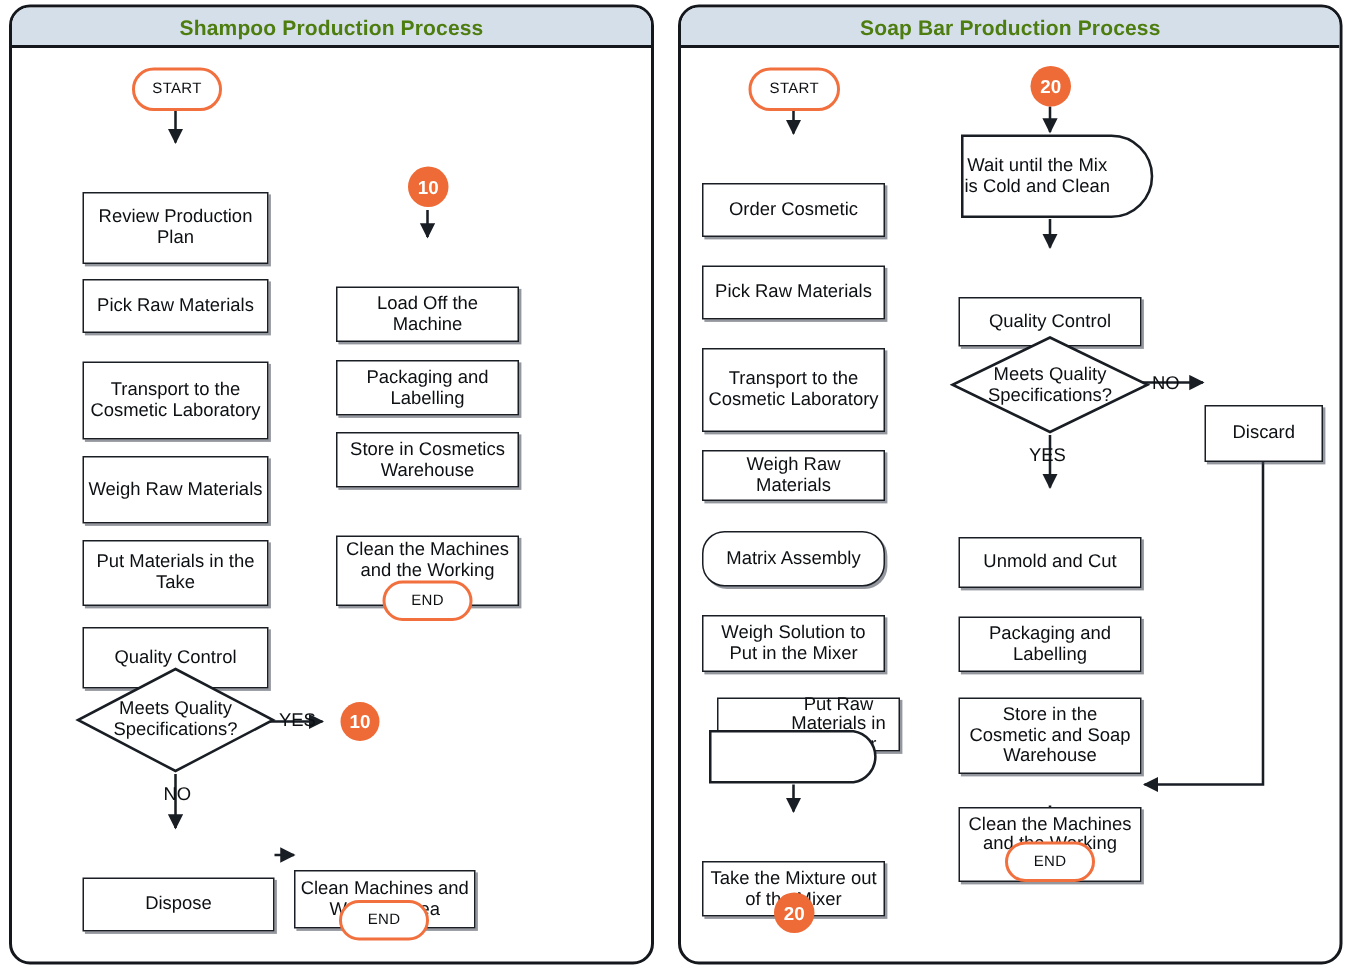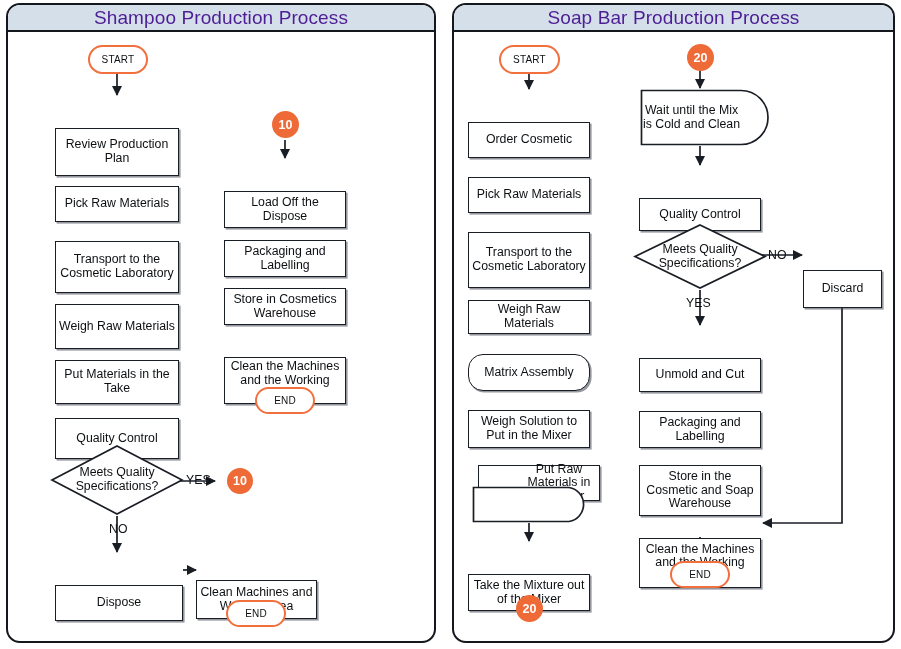--- a/index.html
+++ b/index.html
@@ -16,21 +16,21 @@
   #panel-left{left:6px;width:430px;}
   #panel-right{left:452px;width:443px;}
   .panel-header{
     position:absolute;left:0;top:0;right:0;height:27px;
     background:#d5dfea;
     border-bottom:2px solid #14171c;
     display:flex;align-items:center;justify-content:center;
     box-sizing:border-box;
   }
   .panel-title{
-    font-size:19px;color:#4c1d95;letter-spacing:.1px;white-space:nowrap;
+    font-size:14px;color:#4d7c0f;letter-spacing:.1px;white-space:nowrap;font-weight:bold;
   }
   .edges{position:absolute;left:0;top:0;width:901px;height:649px;pointer-events:none;}
 
   
   .node{position:absolute;box-sizing:border-box;}
   .proc{
     background:#ffffff;border:1.6px solid #191d24;
     box-shadow:1.6px 1.6px 0 rgba(60,66,78,.55);
     display:flex;align-items:center;justify-content:center;text-align:center;margin-top:32px;
   }
@@ -186,21 +186,21 @@
 
 <div class="node term" style="left:226px;top:600px;width:60px;height:27px;">
   <span class="lbl">END</span>
 </div>
 
 <div class="node conn" style="left:272px;top:111px;width:27px;height:27px;">
   <span class="lbl">10</span>
 </div>
 
 <div class="node proc" style="left:224px;top:159px;width:122px;height:37px;">
-  <span class="lbl">Load Off the Dispose</span>
+  <span class="lbl">Load Off the Machine</span>
 </div>
 
 <div class="node proc" style="left:224px;top:208px;width:122px;height:37px;">
   <span class="lbl">Packaging and Labelling</span>
 </div>
 
 <div class="node proc" style="left:224px;top:256px;width:122px;height:37px;">
   <span class="lbl">Store in Cosmetics Warehouse</span>
 </div>
 

